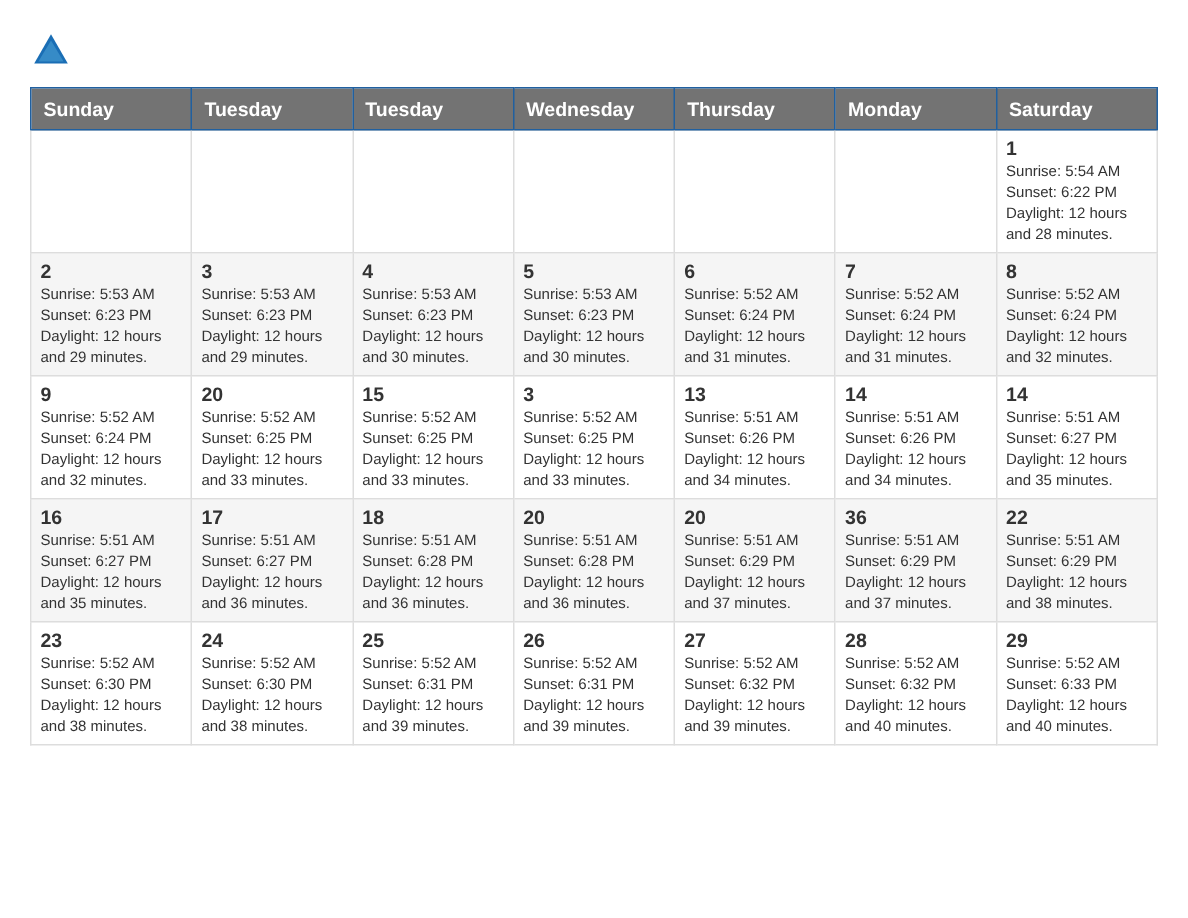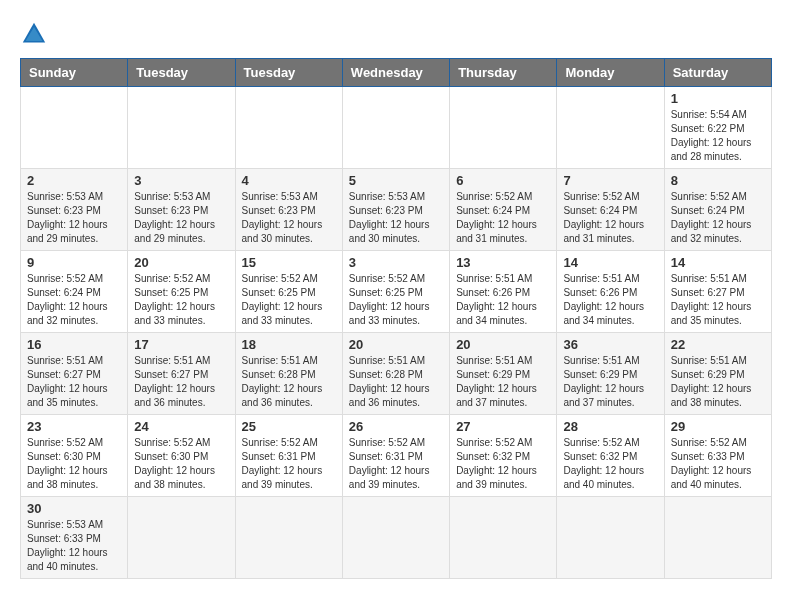--- a/index.html
+++ b/index.html
@@ -317,28 +317,14 @@
 Sunset: 6:32 PM
 Daylight: 12 hours and 40 minutes.</div>
         </td>
         <td>
           <span class="day-number">29</span>
           <div class="day-info">Sunrise: 5:52 AM
 Sunset: 6:33 PM
 Daylight: 12 hours and 40 minutes.</div>
         </td>
       </tr>
-      <tr class="row-even">
-        <td>
-          <span class="day-number">30</span>
-          <div class="day-info">Sunrise: 5:53 AM
-Sunset: 6:33 PM
-Daylight: 12 hours and 40 minutes.</div>
-        </td>
-        <td class="empty-cell"></td>
-        <td class="empty-cell"></td>
-        <td class="empty-cell"></td>
-        <td class="empty-cell"></td>
-        <td class="empty-cell"></td>
-        <td class="empty-cell"></td>
-      </tr>
     </tbody>
 </table>
 
 </body></html>

